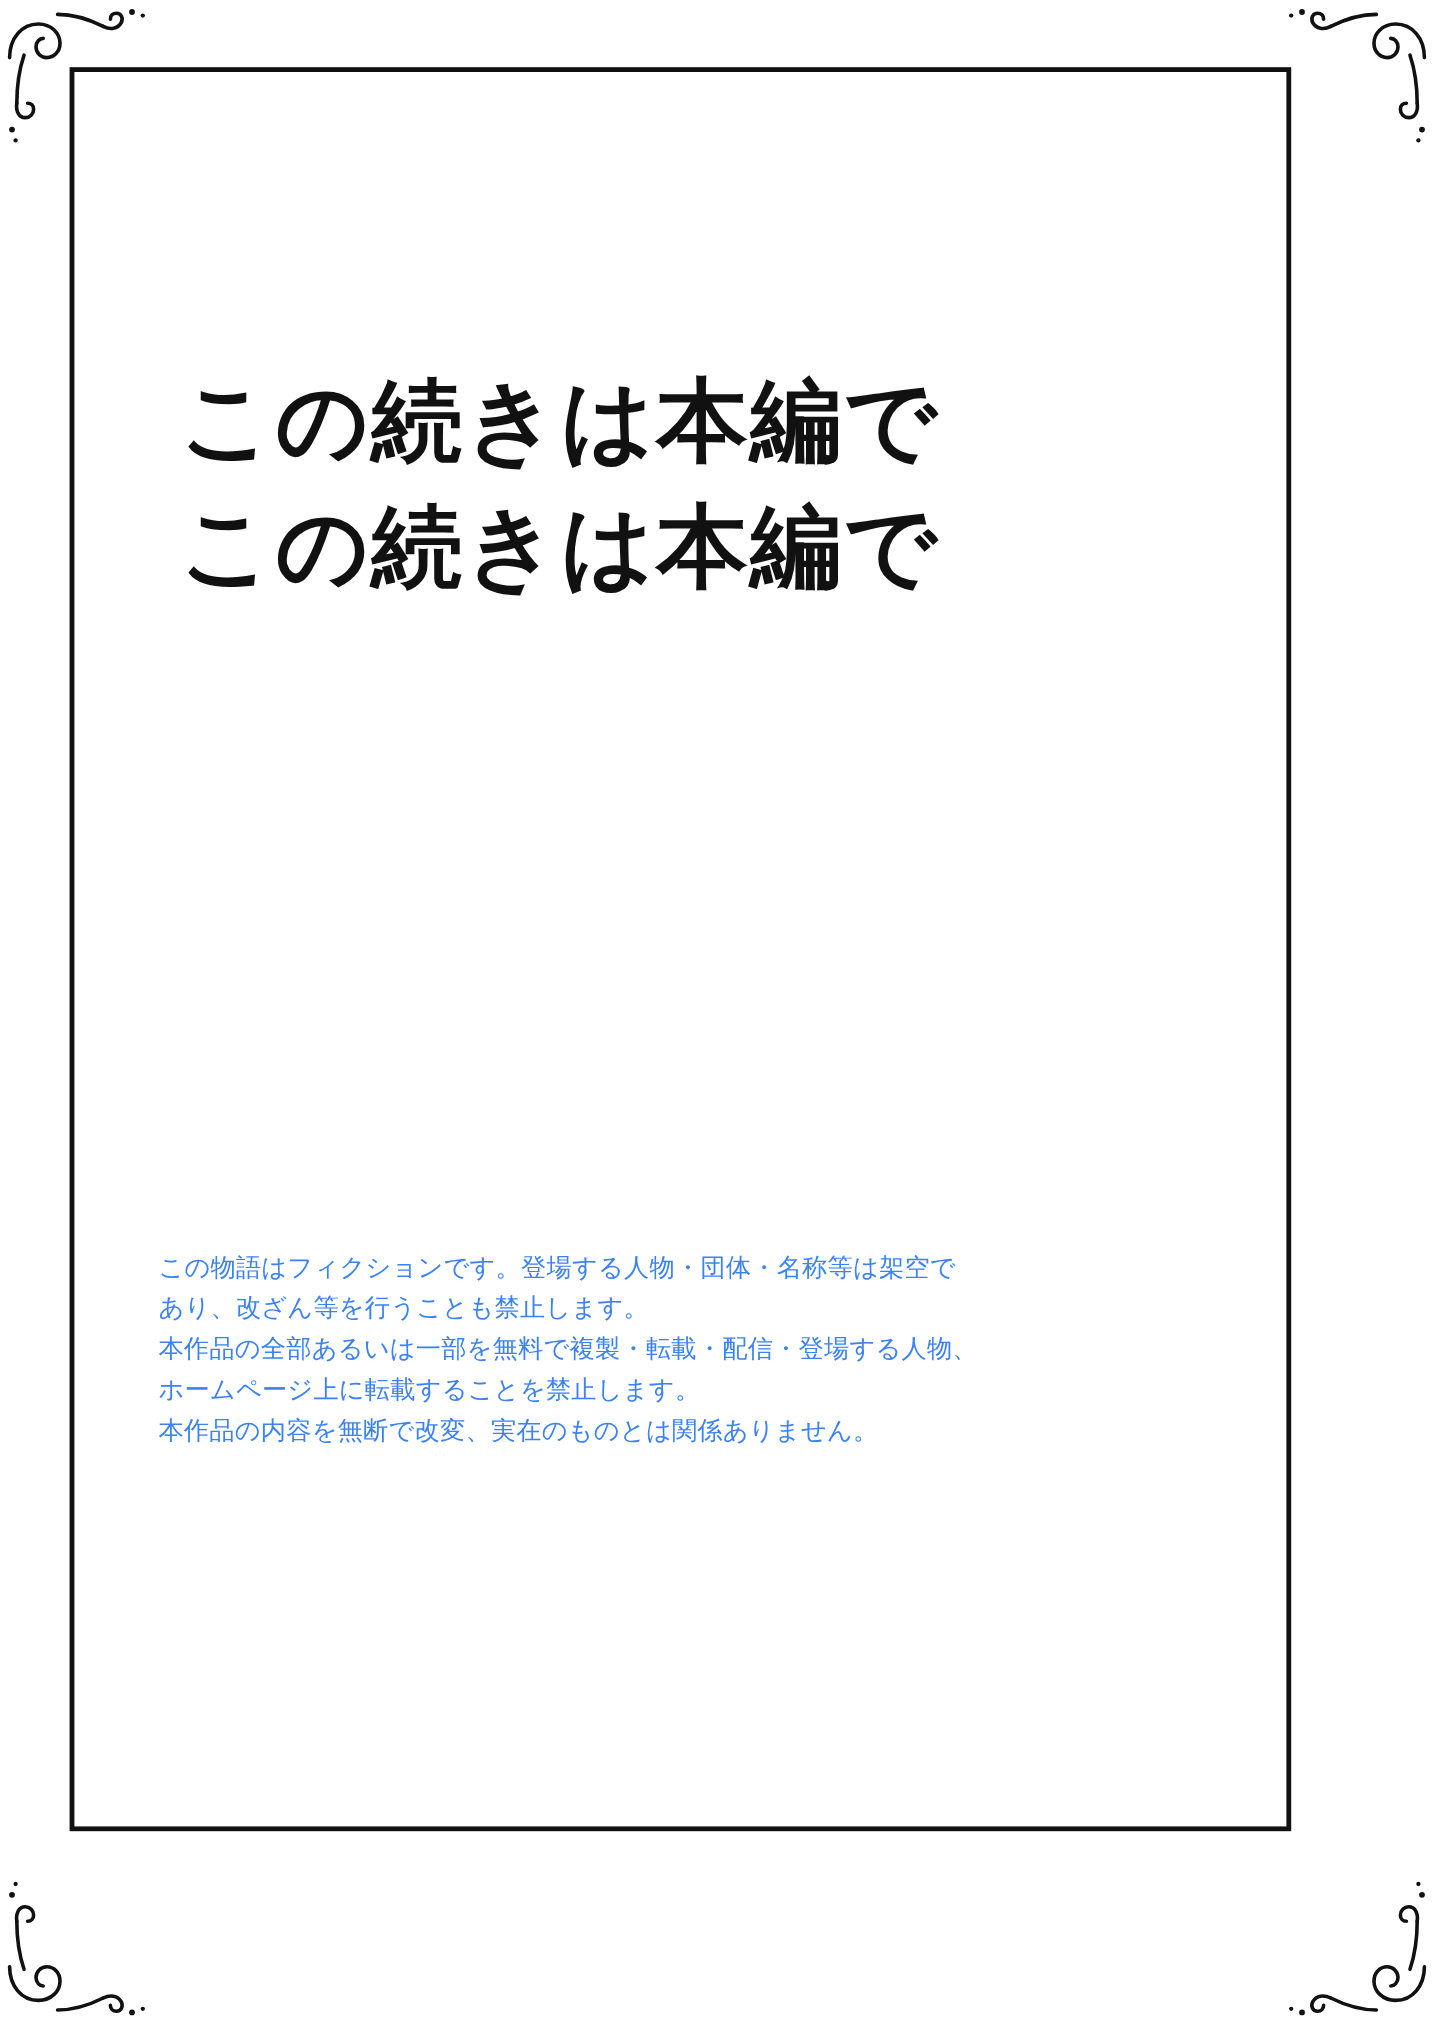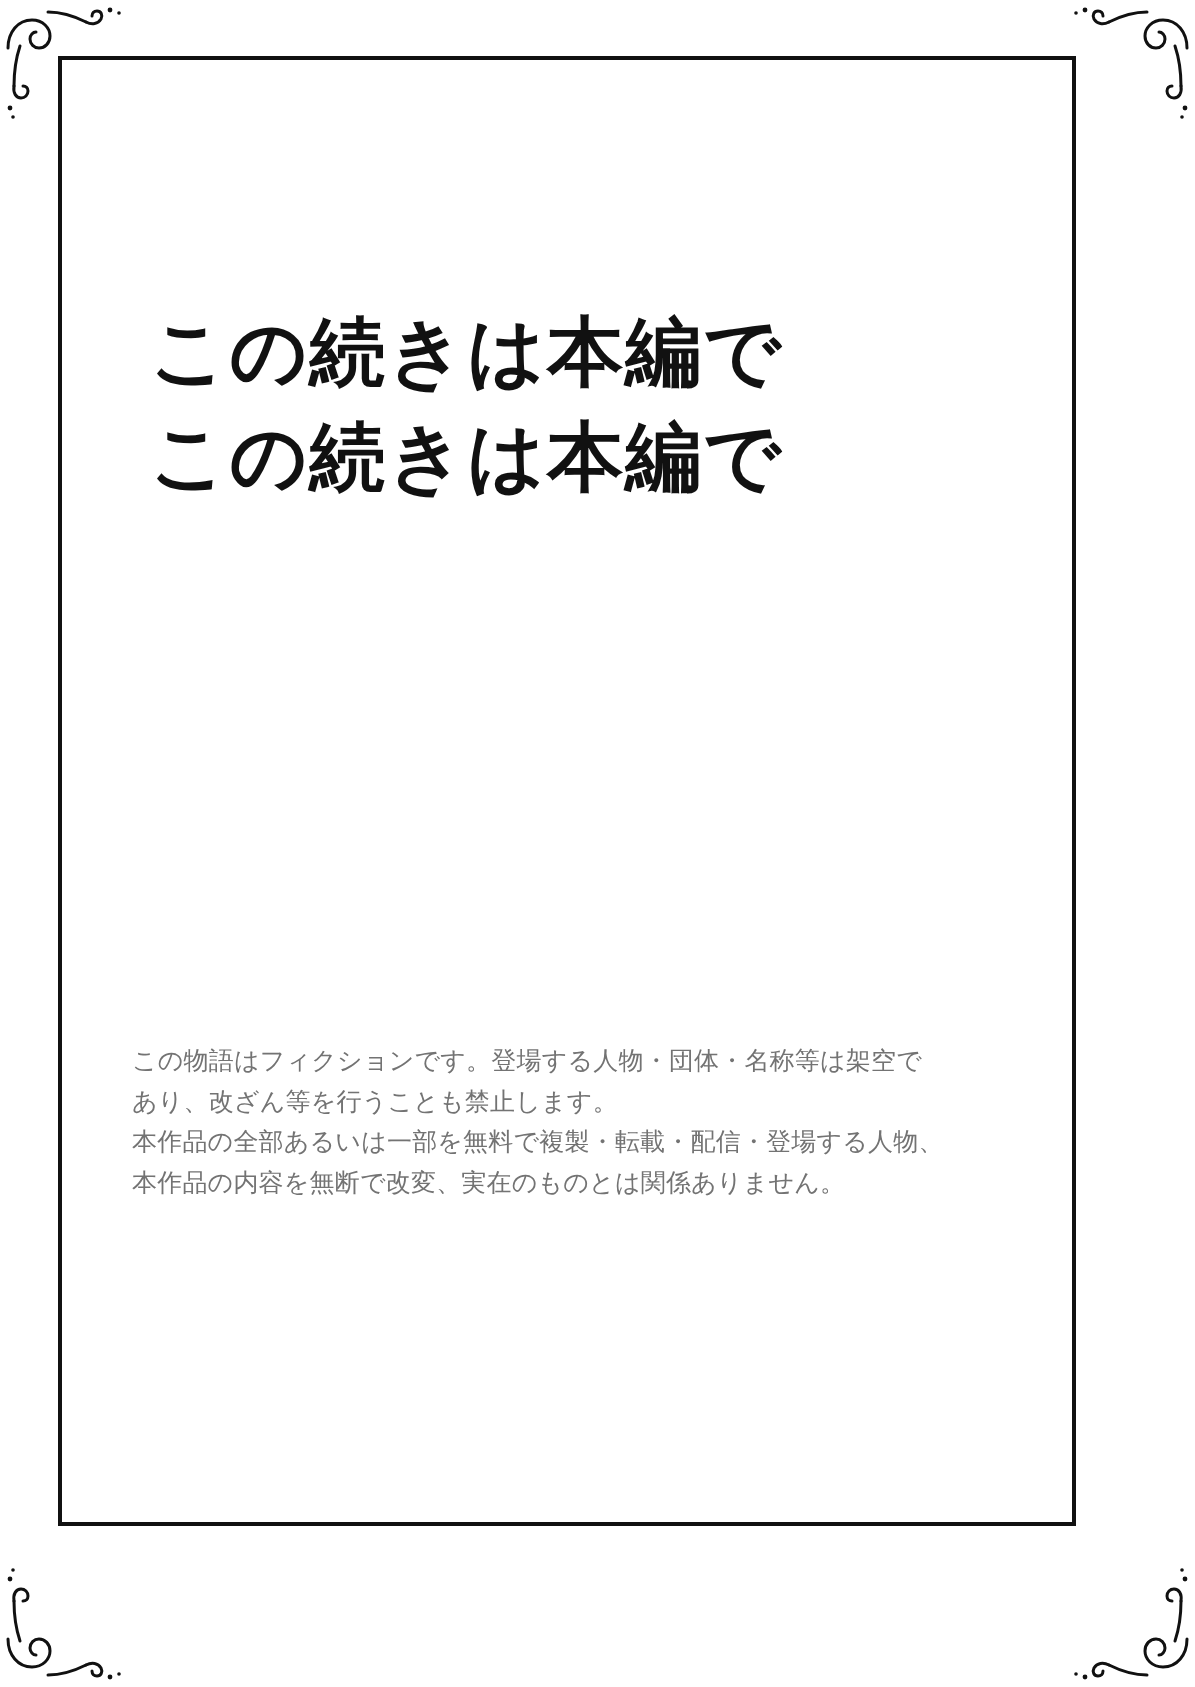--- a/index.html
+++ b/index.html
@@ -57,23 +57,23 @@
   }
 
   
   .disclaimer {
     position: absolute;
     left: 132px;
     top: 1040px;
     width: 840px;
   }
   .disclaimer-line {
-    font-size: 25px;
+    font-size: 21px;
     line-height: 1.62;
-    color: #737373;
+    color: #3b82f6;
     letter-spacing: 0.2px;
     white-space: nowrap;
   }
 </style>
 </head>
 <body>
 
 <div class="page">
 
   <div class="corner corner-tl">
@@ -136,16 +136,17 @@
 
   <div class="headline">
     <div class="headline-line">この続きは本編で</div>
     <div class="headline-line">この続きは本編で</div>
   </div>
 
   <div class="disclaimer">
     <div class="disclaimer-line">この物語はフィクションです。登場する人物・団体・名称等は架空で</div>
     <div class="disclaimer-line">あり、改ざん等を行うことも禁止します。</div>
     <div class="disclaimer-line">本作品の全部あるいは一部を無料で複製・転載・配信・登場する人物、</div>
+    <div class="disclaimer-line">ホームページ上に転載することを禁止します。</div>
     <div class="disclaimer-line">本作品の内容を無断で改変、実在のものとは関係ありません。</div>
   </div>
 
 </div>
 
 </body></html>

